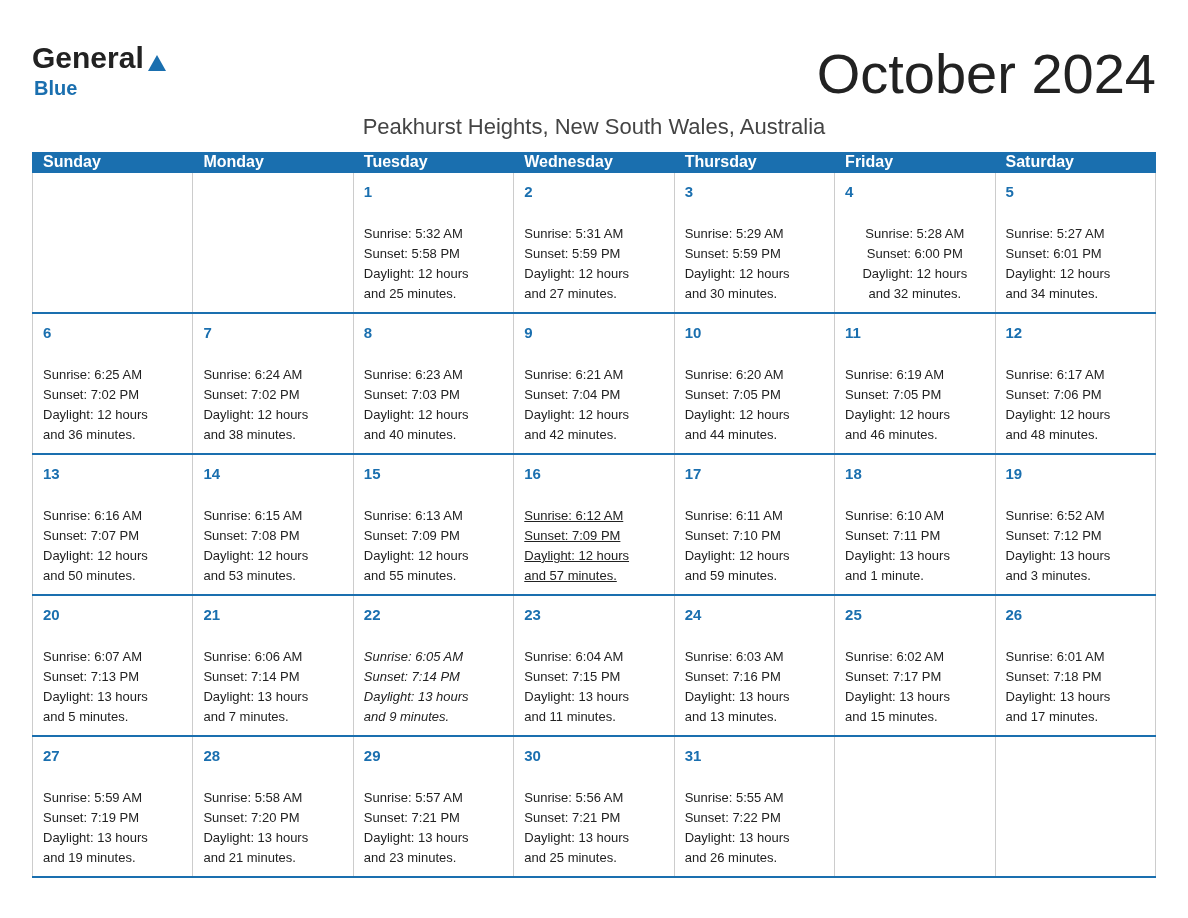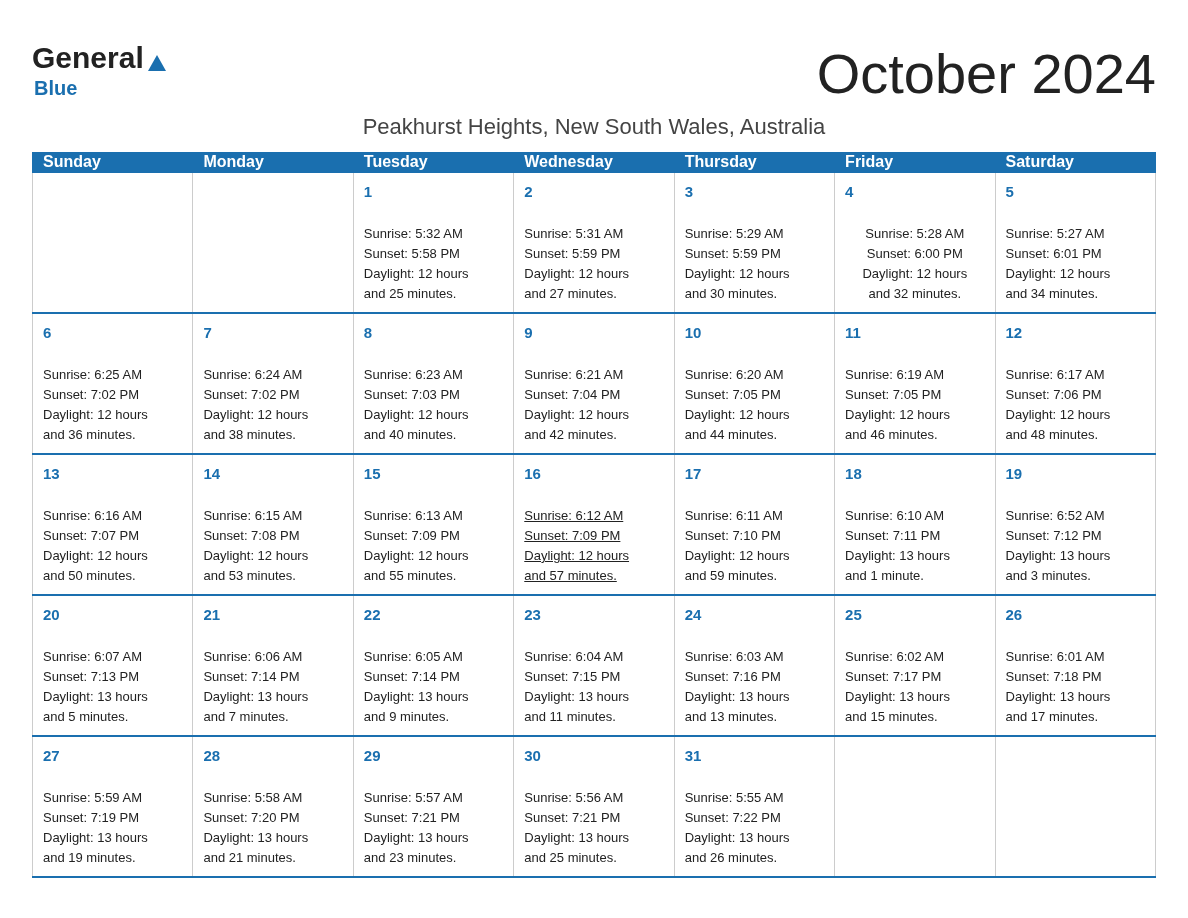--- a/index.html
+++ b/index.html
@@ -264,21 +264,21 @@
         </td>
         <td>
           <span class="day-number">21</span>
           <div class="day-info" style="white-space: pre-line;">Sunrise: 6:06 AM
 Sunset: 7:14 PM
 Daylight: 13 hours
 and 7 minutes.</div>
         </td>
         <td>
           <span class="day-number">22</span>
-          <div class="day-info" style="white-space: pre-line;">Sunrise: 6:05 AM
+          <div class="day-info" style="white-space: pre-line; font-style: italic;">Sunrise: 6:05 AM
 Sunset: 7:14 PM
 Daylight: 13 hours
 and 9 minutes.</div>
         </td>
         <td>
           <span class="day-number">23</span>
           <div class="day-info" style="white-space: pre-line;">Sunrise: 6:04 AM
 Sunset: 7:15 PM
 Daylight: 13 hours
 and 11 minutes.</div>

